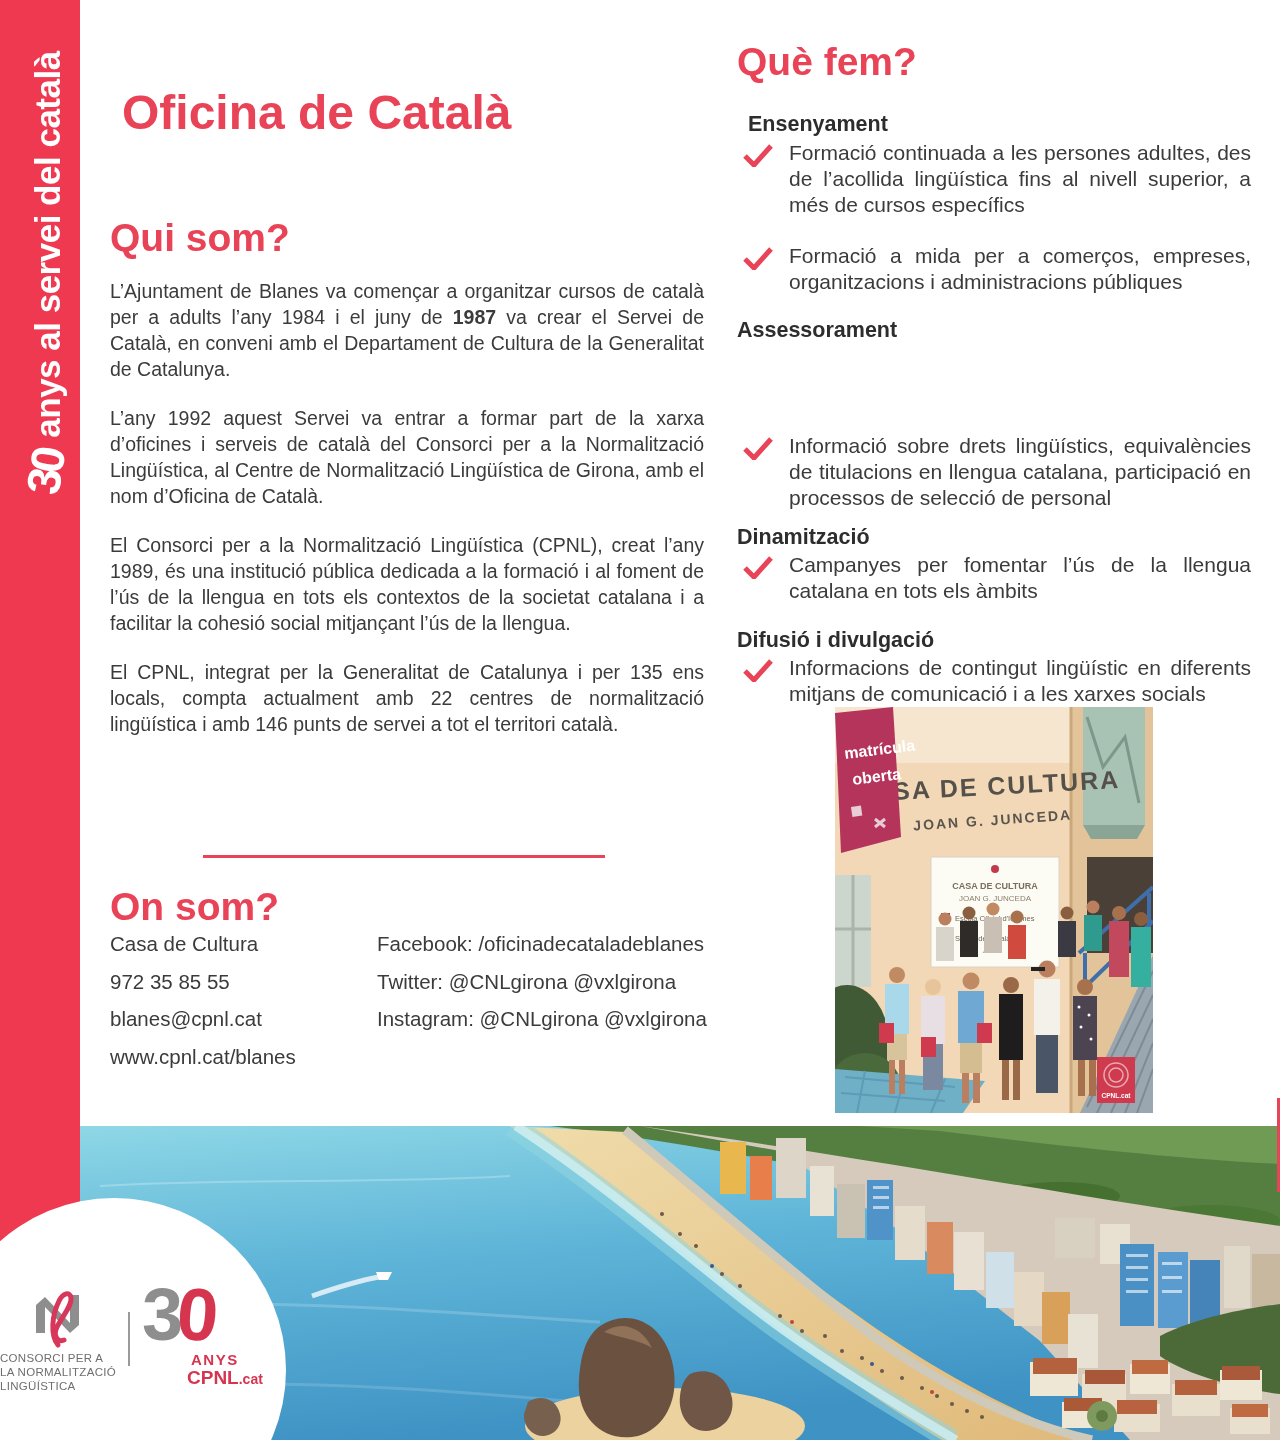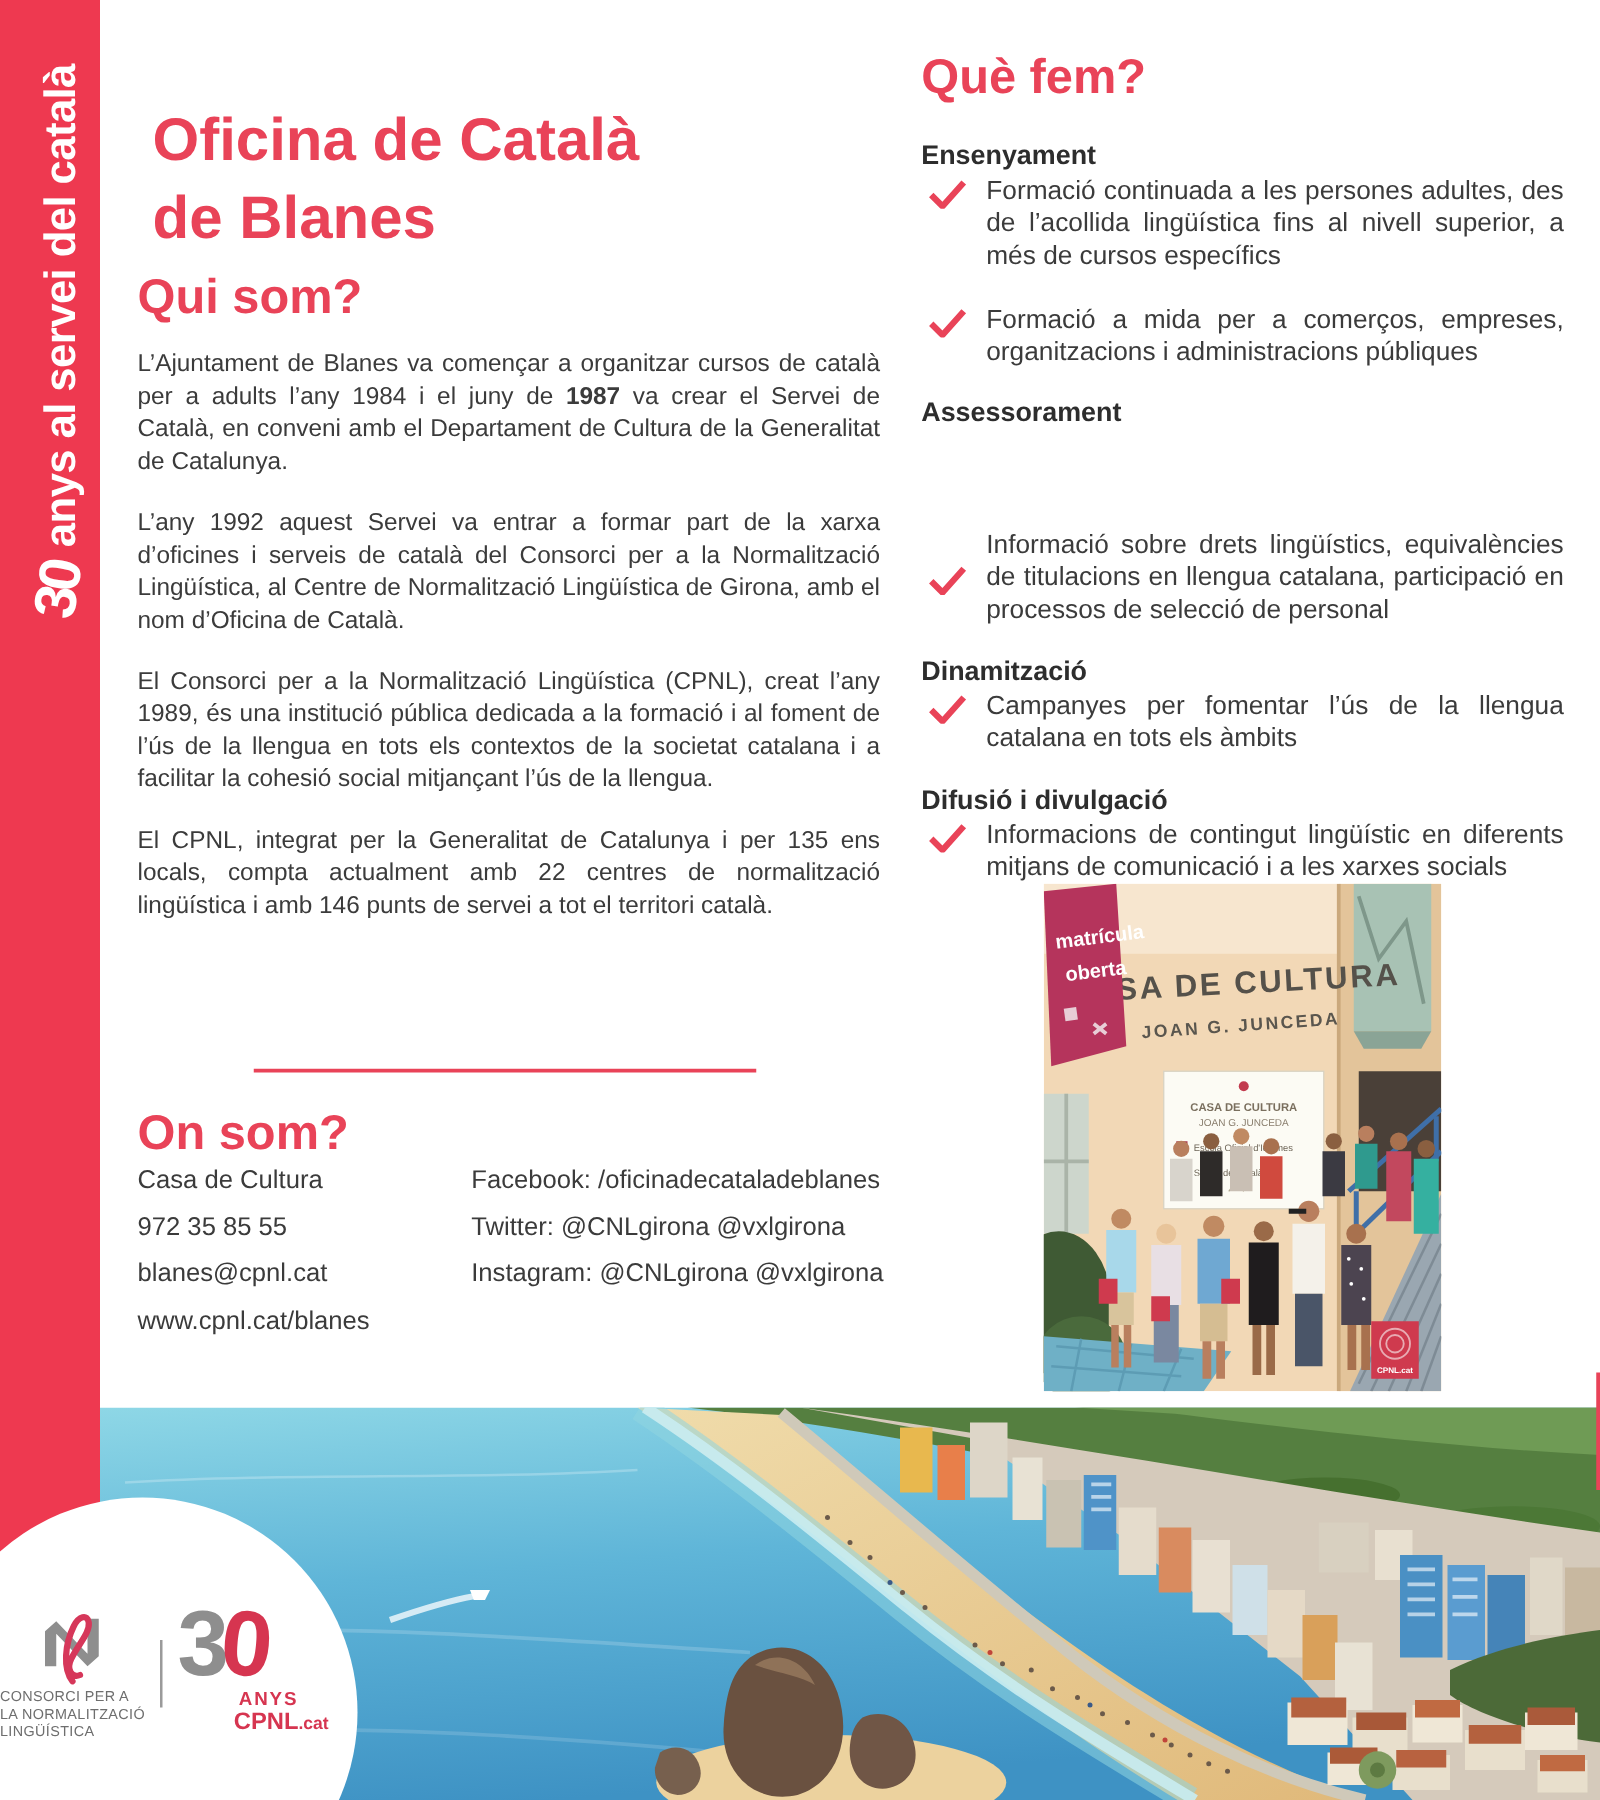--- a/index.html
+++ b/index.html
@@ -187,21 +187,20 @@
   <div class="edge-mark"></div>
 
   <div class="red-strip">
     <div class="strip-text">
       <span class="strip-30">30</span><span>anys al servei del català</span>
     </div>
   </div>
 
   <h1 class="title">
     <span>Oficina de Català</span><br>
-    <span>de Blanes</span>
   </h1>
 
   <h2 class="h-red" style="left:110px;top:216px;">Qui som?</h2>
   <div class="body-col">
     <p><span>L’Ajuntament de Blanes va començar a organitzar cursos de català per a adults l’any 1984 i el juny de </span><span class="b">1987</span><span> va crear el Servei de Català, en conveni amb el Departament de Cultura de la Generalitat de Catalunya.</span></p>
     <p>L’any 1992 aquest Servei va entrar a formar part de la xarxa d’oficines i serveis de català del Consorci per a la Normalització Lingüística, al Centre de Normalització Lingüística de Girona, amb el nom d’Oficina de Català.</p>
     <p>El Consorci per a la Normalització Lingüística (CPNL), creat l’any 1989, és una institució pública dedicada a la formació i al foment de l’ús de la llengua en tots els contextos de la societat catalana i a facilitar la cohesió social mitjançant l’ús de la llengua.</p>
     <p>El CPNL, integrat per la Generalitat de Catalunya i per 135 ens locals, compta actualment amb 22 centres de normalització lingüística i amb 146 punts de servei a tot el territori català.</p>
   </div>
 
@@ -215,36 +214,36 @@
   </div>
   <div class="social">
     <div>Facebook: /oficinadecataladeblanes</div>
     <div>Twitter: @CNLgirona @vxlgirona</div>
     <div>Instagram: @CNLgirona @vxlgirona</div>
   </div>
 
   <div class="right-col">
     <h2 class="h-red">Què fem?</h2>
 
-    <h3 class="sec-title" style="top:112px;">Ensenyament</h3>
+    <h3 class="sec-title" style="top:112px;margin-left:11px;">Ensenyament</h3>
     <div class="bullet" style="top:140px;">
       <svg viewBox="0 0 30 24">
           <polyline points="2,13 11,22 28,3" fill="none" stroke="#e94358" stroke-width="5"></polyline>
         </svg>
       <div class="txt">Formació continuada a les persones adultes, des de l’acollida lingüística fins al nivell superior, a més de cursos específics</div>
     </div>
     <div class="bullet" style="top:243px;justify-content:space-between;">
       <svg viewBox="0 0 30 24">
           <polyline points="2,13 11,22 28,3" fill="none" stroke="#e94358" stroke-width="5"></polyline>
         </svg>
       <div class="txt">Formació a mida per a comerços, empreses, organitzacions i administracions públiques</div>
     </div>
 
     <h3 class="sec-title" style="top:318px;">Assessorament</h3>
-    <div class="bullet" style="top:423px;align-items:center;">
+    <div class="bullet" style="top:433px;">
       <svg viewBox="0 0 30 24">
           <polyline points="2,13 11,22 28,3" fill="none" stroke="#e94358" stroke-width="5"></polyline>
         </svg>
       <div class="txt">Informació sobre drets lingüístics, equivalències de titulacions en llengua catalana, participació en processos de selecció de personal</div>
     </div>
 
     <h3 class="sec-title" style="top:525px;">Dinamització</h3>
     <div class="bullet" style="top:552px;">
       <svg viewBox="0 0 30 24">
           <polyline points="2,13 11,22 28,3" fill="none" stroke="#e94358" stroke-width="5"></polyline>

